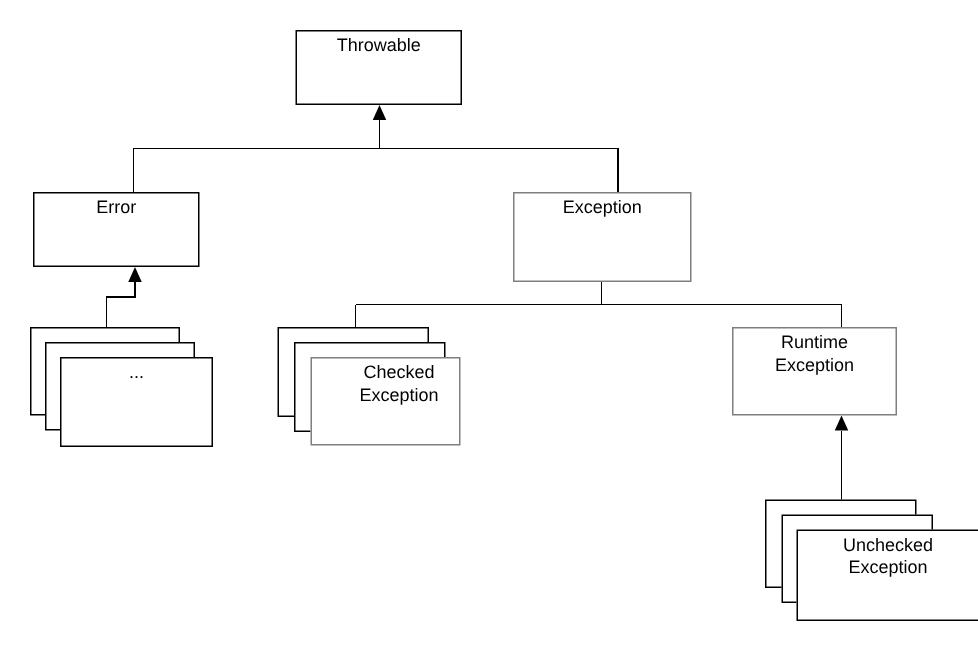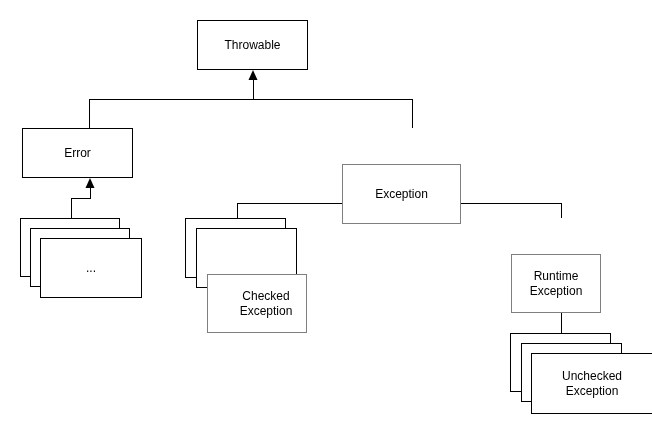--- a/index.html
+++ b/index.html
@@ -13,32 +13,32 @@
     overflow:hidden;
   }
   .edges { position:absolute; left:0; top:0; width:652px; height:434px; }
   .edges path { stroke:var(--line,#000); stroke-width:1; fill:none; shape-rendering:crispEdges; }
   .edges polygon { fill:var(--line,#000); stroke:none; }
   .node {
     position:absolute;
     box-sizing:border-box;
     background:var(--node-fill,#fff);
     border:1px solid var(--border-black,#000);
-    display:flex; align-items:center; justify-content:center;
+    display:flex; justify-content:center;
     text-align:center;
     line-height:15px;
     padding:2px 6px;
   }
-  .gray-border { border-color:var(--border-gray,#7f7f7f);margin-top:36px; }
+  .gray-border { border-color:var(--border-gray,#7f7f7f); }
 
   
   #n-throwable  { left:197px; top:20px;  width:111px; height:50px; }
   #n-error      { left:22px;  top:128px; width:111px; height:50px; }
   #n-exception  { left:342px; top:128px; width:119px; height:60px; }
-  #n-runtime    { left:511px; top:218px; width:90px; height:59px; }
+  #n-runtime    { left:488px; top:218px; width:110px; height:59px; }
 
   
   #n-errsub-1   { left:20px;  top:218px; width:100px; height:59px; }
   #n-errsub-2   { left:30px;  top:228px; width:100px; height:59px; }
   #n-errsub-3   { left:40px;  top:238px; width:102px; height:60px; }
 
   
   #n-checked-1  { left:185px; top:218px; width:101px; height:60px; }
   #n-checked-2  { left:196px; top:228px; width:101px; height:60px; }
   #n-checked-3  { left:207px; top:238px; width:100px; height:59px;padding-left:24px; }

